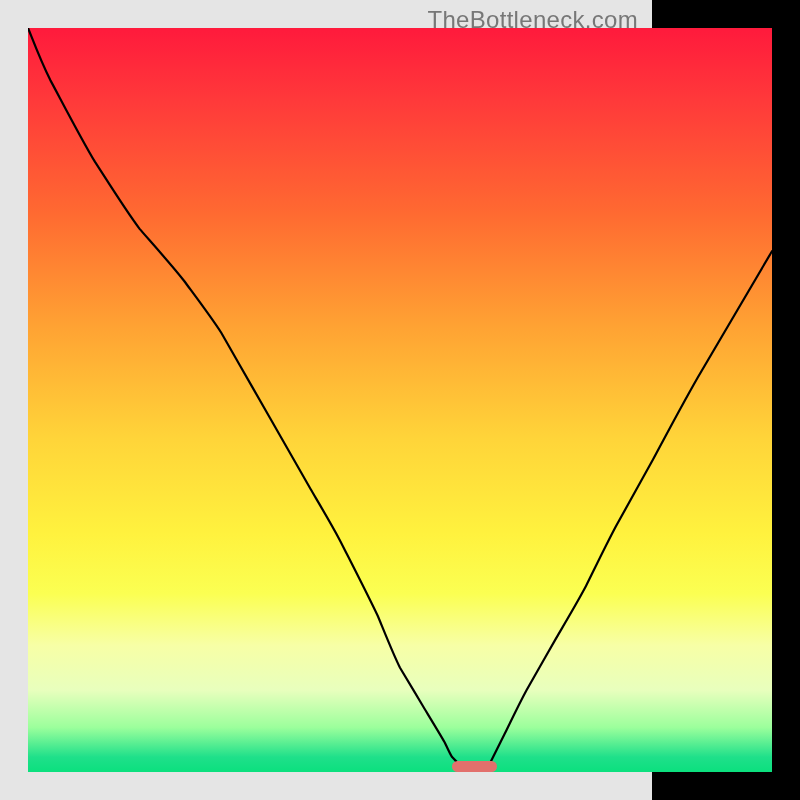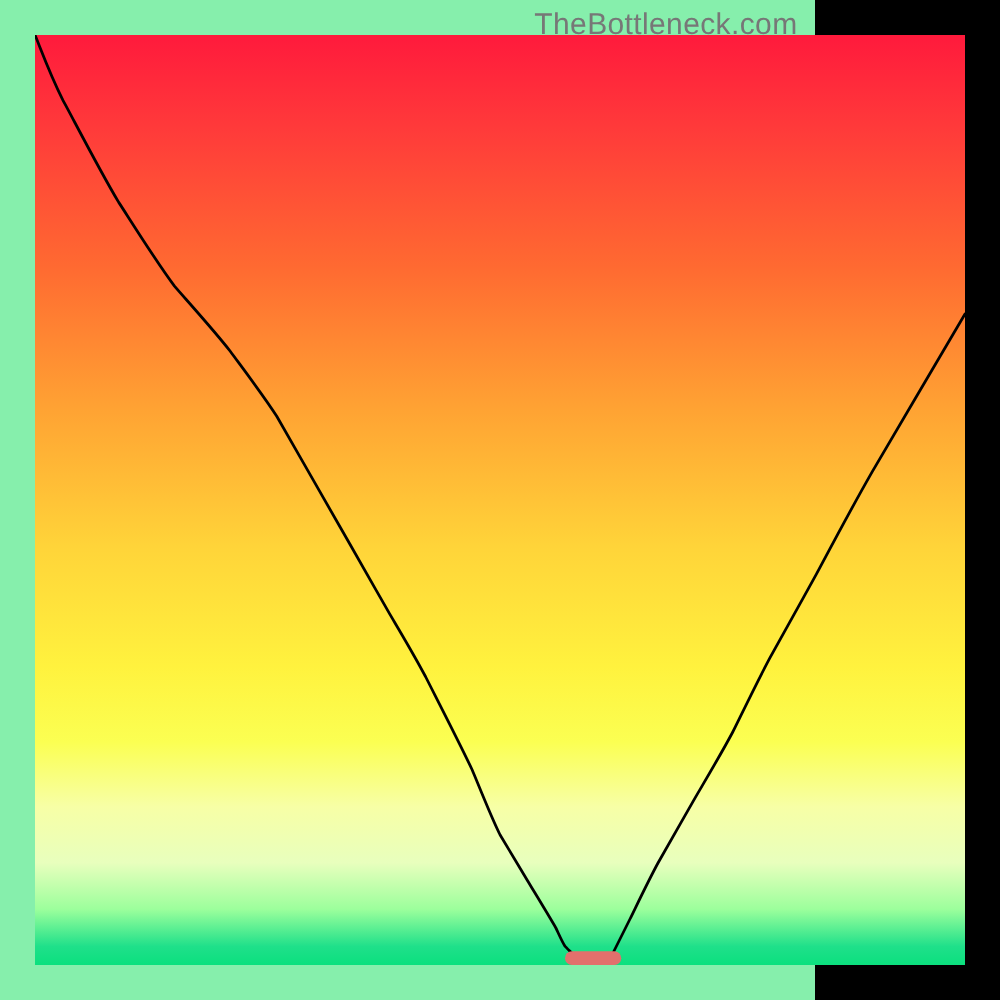--- a/index.html
+++ b/index.html
@@ -10,21 +10,21 @@
     background: #000000;
     overflow: hidden;
     font-family: Arial, Helvetica, sans-serif;
   }
   .frame {
     position: absolute;
     left: 0;
     top: 0;
     width: 652px;
     height: 800px;
-    background: #86efac;
+    background: #e5e5e5;
   }
   .watermark {
     position: absolute;
     top: 6px;
     right: 14px;
     color: #777777;
     font-size: 24px;
     font-weight: 400;
     letter-spacing: 0.3px;
   }

